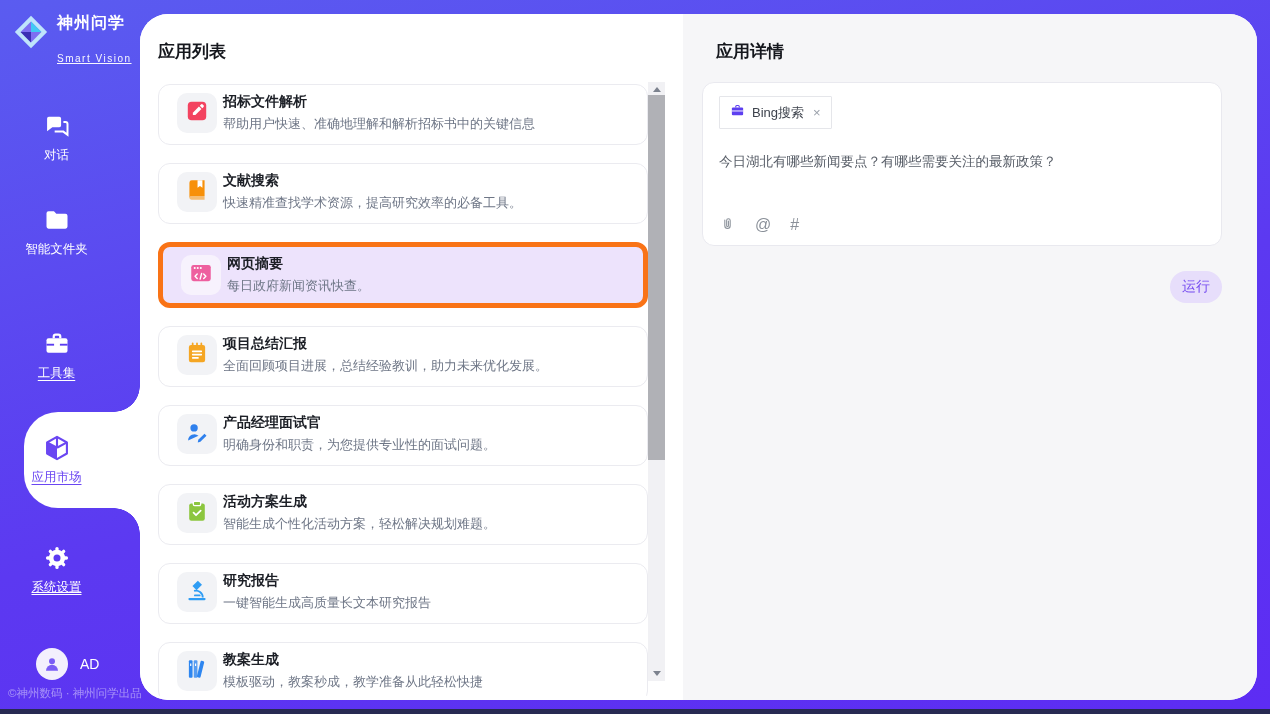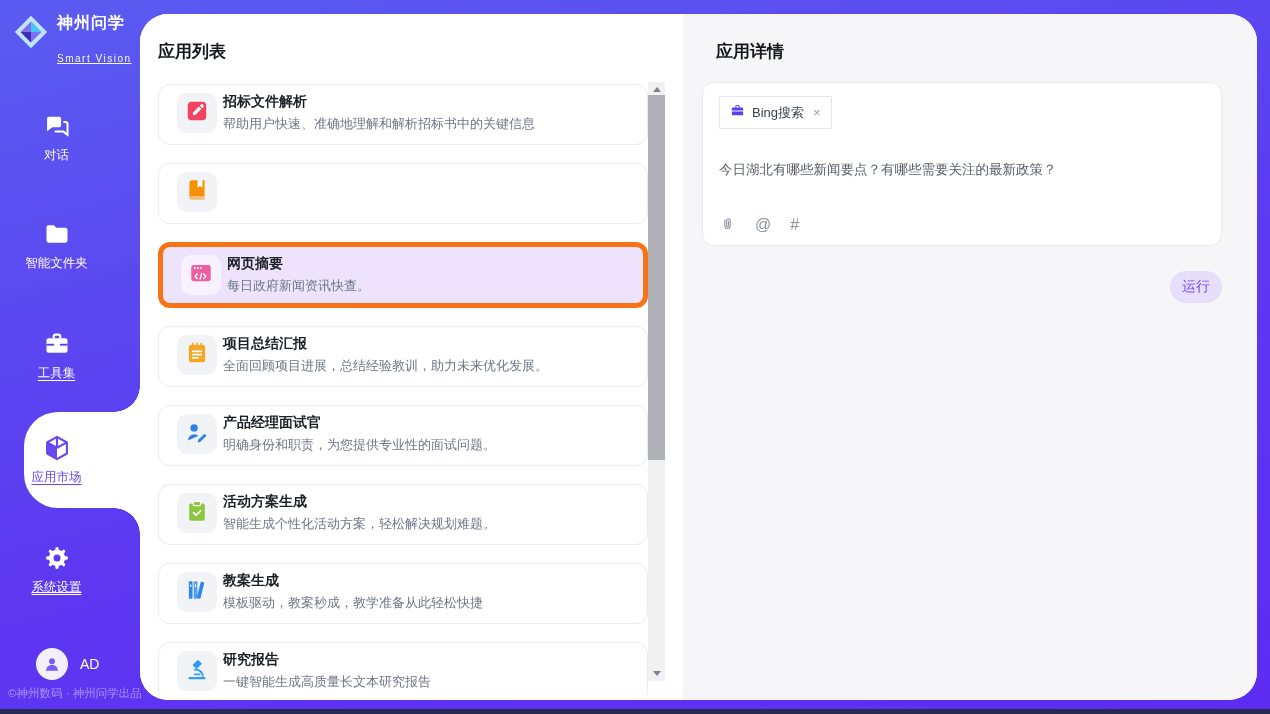--- a/index.html
+++ b/index.html
@@ -16,21 +16,21 @@
   .brand svg { width:38px; height:38px; }
   .brand-text .brand-name { font-size:16px; font-weight:bold; letter-spacing:1px; }
   .brand-text .brand-sub  { font-size:10px; letter-spacing:1.5px; opacity:.95; margin-top:19px;text-decoration:underline; }
 
   .nav-item { position:absolute; left:0; width:113px; display:flex; flex-direction:column;
               align-items:center; gap:7px; cursor:pointer; }
   .nav-icon { width:28px; height:28px; color:#fff; display:flex; align-items:center; justify-content:center; }
   .nav-icon svg { width:28px; height:28px; }
   .nav-label { font-size:12.5px; color:#fff; }
   .nav-label.u { text-decoration:underline; text-underline-offset:3px; }
-  .nav-pos-0 { top:112px; } .nav-pos-1 { top:220px;justify-content:center; } .nav-pos-2 { top:330px; }
+  .nav-pos-0 { top:112px; } .nav-pos-1 { top:206px;justify-content:center; } .nav-pos-2 { top:330px; }
   .nav-pos-3 { top:434px; } .nav-pos-4 { top:544px;text-decoration:underline; }
   .nav-item.active .nav-icon, .nav-item.active .nav-label { color:#6a46f2; }
 
   .active-bubble { position:absolute; left:24px; top:412px; width:116px; height:96px;
                    background:#fff; border-radius:34px 0 0 34px; }
   .active-bubble::before { content:""; position:absolute; right:0; top:-26px; width:26px; height:26px;
         background:radial-gradient(circle 26px at 0 0, transparent 25.5px, #fff 26px); }
   .active-bubble::after  { content:""; position:absolute; right:0; bottom:-26px; width:26px; height:26px;
         background:radial-gradient(circle 26px at 0 100%, transparent 25.5px, #fff 26px); }
 
@@ -77,21 +77,21 @@
   
   .detail-col { position:relative; flex:1; background:#f6f6f8; }
   .detail-col .panel-title { left:33px; }
   .detail-card { position:absolute; left:19px; top:68px; width:520px; height:164px; background:#fff;
                  border:1px solid #e9e9ef; border-radius:12px; padding:13px 16px; }
   .tool-chip { display:inline-flex; align-items:center; gap:7px; padding:6px 10px;
                border:1px solid #e5e6ea; border-radius:1px; background:#fff; cursor:default; }
   .tool-chip svg { width:15px; height:15px; color:#5d3ff0; }
   .chip-label { font-size:13px; color:#3d424c; }
   .chip-close { font-size:13px; color:#9aa0aa; margin-left:2px; cursor:pointer; }
-  .prompt-text { margin-top:32px; font-size:13.5px; color:#565c66; }
+  .prompt-text { margin-top:24px; font-size:13.5px; color:#565c66; }
   .composer-icons { position:absolute; left:16px; bottom:12px; display:flex; align-items:center;
                     gap:19px; color:#8a9099; }
   .composer-icons svg { width:17px; height:17px; }
   .glyph-btn { font-size:16px; color:#8a9099; cursor:pointer; line-height:1; }
   .attach-btn { cursor:pointer; display:flex; }
   .run-btn { position:absolute; right:35px; top:257px; width:52px; height:32px; border:none;
              border-radius:16px; background:#e7defb; color:#764df0; font-size:14px;
              font-family:inherit; cursor:pointer; }
 </style>
 </head>
@@ -214,20 +214,24 @@
   </div>
 
   <div class="app-card">
     <div class="app-icon-wrap">
               <span class="app-icon" style="color: rgb(247, 144, 9);"><svg viewBox="0 0 24 24">
                   <path d="M5 5.2A2.2 2.2 0 0 1 7.2 3H19v14.5H7.2A2.2 2.2 0 0 0 5 19.7z" fill="currentColor"></path>
                   <path d="M5 19.7A2.2 2.2 0 0 1 7.2 17.5H19V21H7.2A2.2 2.2 0 0 1 5 19.7z" fill="currentColor" opacity=".55"></path>
                   <path d="M12.5 3H17v7l-2.25-1.7L12.5 10z" fill="#fff"></path>
                 </svg></span>
             </div>
+    <div class="app-text">
+      <div class="app-title">文献搜索</div>
+      <div class="app-desc">快速精准查找学术资源，提高研究效率的必备工具。</div>
+    </div>
   </div>
 
   <div class="app-card selected">
     <div class="app-icon-wrap">
               <span class="app-icon" style="color: rgb(238, 95, 159);"><svg viewBox="0 0 24 24">
                   <rect x="3" y="4.5" width="18" height="15" rx="2.2" fill="currentColor"></rect>
                   <circle cx="6.2" cy="7.4" r=".95" fill="#fff"></circle>
                   <circle cx="9" cy="7.4" r=".95" fill="#fff"></circle>
                   <circle cx="11.8" cy="7.4" r=".95" fill="#fff"></circle>
                   <path d="M8.5 13l-2 2 2 2M12.6 12.4l-1.4 5.2M14.5 13l2 2-2 2" stroke="#fff" stroke-width="1.3" fill="none" stroke-linecap="round" stroke-linejoin="round"></path>
@@ -276,45 +280,45 @@
                 </svg></span>
             </div>
     <div class="app-text">
       <div class="app-title">活动方案生成</div>
       <div class="app-desc">智能生成个性化活动方案，轻松解决规划难题。</div>
     </div>
   </div>
 
   <div class="app-card">
     <div class="app-icon-wrap">
+              <span class="app-icon" style="color: rgb(47, 157, 244);"><svg viewBox="0 0 24 24">
+                  <path d="M12.8 3.4l3.8 3.8-5 5-3.8-3.8z" fill="currentColor"></path>
+                  <path d="M9.3 12.9a6.2 6.2 0 0 1 8 6" fill="none" stroke="currentColor" stroke-width="1.7"></path>
+                  <path d="M5 20.4h14" stroke="currentColor" stroke-width="1.9" stroke-linecap="round" fill="none"></path>
+                  <path d="M10 17h4.5" stroke="currentColor" stroke-width="1.6" stroke-linecap="round" fill="none"></path>
+                </svg></span>
+            </div>
+    <div class="app-text">
+      <div class="app-title">研究报告</div>
+      <div class="app-desc">一键智能生成高质量长文本研究报告</div>
+    </div>
+  </div>
+
+  <div class="app-card">
+    <div class="app-icon-wrap">
               <span class="app-icon" style="color: rgb(46, 134, 240);"><svg viewBox="0 0 24 24">
                   <rect x="4.5" y="4" width="3.4" height="16" rx=".9" fill="currentColor"></rect>
                   <rect x="9" y="4" width="3.4" height="16" rx=".9" fill="currentColor" opacity=".8"></rect>
                   <rect x="13.6" y="4.4" width="3.4" height="15.6" rx=".9" transform="rotate(14 15.3 12.2)" fill="currentColor"></rect>
                   <path d="M6.2 7v2.2M10.7 7v2.2" stroke="#fff" stroke-width="1.1" fill="none"></path>
                 </svg></span>
             </div>
     <div class="app-text">
       <div class="app-title">教案生成</div>
       <div class="app-desc">模板驱动，教案秒成，教学准备从此轻松快捷</div>
-    </div>
-  </div>
-
-  <div class="app-card">
-    <div class="app-icon-wrap">
-              <span class="app-icon" style="color: rgb(47, 157, 244);"><svg viewBox="0 0 24 24">
-                  <path d="M12.8 3.4l3.8 3.8-5 5-3.8-3.8z" fill="currentColor"></path>
-                  <path d="M9.3 12.9a6.2 6.2 0 0 1 8 6" fill="none" stroke="currentColor" stroke-width="1.7"></path>
-                  <path d="M5 20.4h14" stroke="currentColor" stroke-width="1.9" stroke-linecap="round" fill="none"></path>
-                  <path d="M10 17h4.5" stroke="currentColor" stroke-width="1.6" stroke-linecap="round" fill="none"></path>
-                </svg></span>
-            </div>
-    <div class="app-text">
-      <div class="app-title">研究报告</div>
-      <div class="app-desc">一键智能生成高质量长文本研究报告</div>
     </div>
   </div>
 </div>
 
       <div class="scrollbar">
         <div class="scroll-btn up">
             <span class="tri-up"></span>
           </div>
         <div class="scroll-thumb"></div>
         <div class="scroll-btn down">

